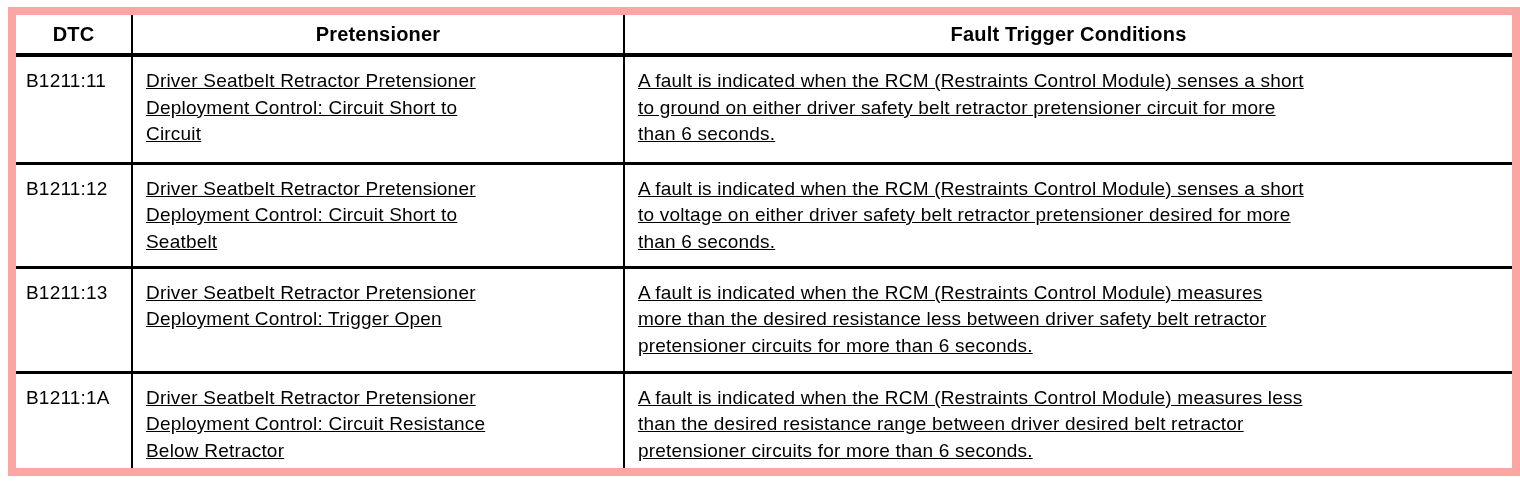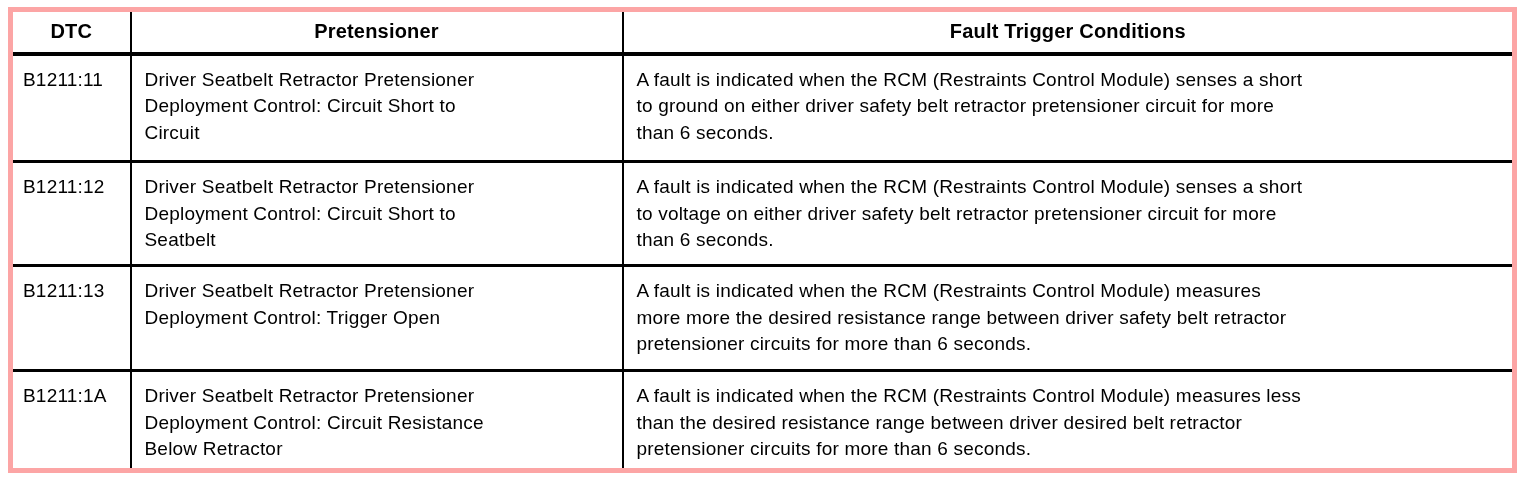--- a/index.html
+++ b/index.html
@@ -17,21 +17,21 @@
     border-collapse: collapse;
     table-layout: fixed;
     width: 1504px;
     margin: 7px 8px 0 8px;
   }
   .doc-table th,
   .doc-table td {
     border: 2px solid #000000;
   }
   .doc-table {
-    border: 5px solid #fca5a5;
+    border: 8px solid #fca5a5;
   }
   .doc-table th {
     border-bottom-width: 4px;
     height: 44px;
     font-size: 20px;
     font-weight: bold;
     letter-spacing: 0.2px;
     text-align: center;
     vertical-align: middle;
     padding: 0 6px;
@@ -48,21 +48,21 @@
   .doc-table td.dtc-cell {
     text-align: left;
     padding-left: 10px;
     padding-right: 4px;
     white-space: nowrap;
   }
   tr.row-1 td { height: 108px; }
   tr.row-2 td { height: 104px; }
   tr.row-3 td { height: 105px; }
   tr.row-4 td { height: 100px; }
-  .cell-line { white-space: nowrap; }
+  .cell-line { white-space: nowrap; text-decoration: underline; }
 </style>
 </head>
 <body>
 
 <table class="doc-table">
   <colgroup>
     <col style="width:120px">
     <col style="width:492px">
     <col style="width:892px">
   </colgroup>
@@ -89,34 +89,34 @@
     </tr>
     <tr class="row-2">
       <td class="dtc-cell">B1211:12</td>
       <td>
         <div class="cell-line">Driver Seatbelt Retractor Pretensioner</div>
         <div class="cell-line">Deployment Control: Circuit Short to</div>
         <div class="cell-line">Seatbelt</div>
       </td>
       <td>
         <div class="cell-line">A fault is indicated when the RCM (Restraints Control Module) senses a short</div>
-        <div class="cell-line">to voltage on either driver safety belt retractor pretensioner circuit for more</div>
+        <div class="cell-line">to voltage on either driver safety belt retractor pretensioner desired for more</div>
         <div class="cell-line">than 6 seconds.</div>
       </td>
     </tr>
     <tr class="row-3">
       <td class="dtc-cell">B1211:13</td>
       <td>
         <div class="cell-line">Driver Seatbelt Retractor Pretensioner</div>
         <div class="cell-line">Deployment Control: Trigger Open</div>
         <div class="cell-line"></div>
       </td>
       <td>
         <div class="cell-line">A fault is indicated when the RCM (Restraints Control Module) measures</div>
-        <div class="cell-line">more more the desired resistance range between driver safety belt retractor</div>
+        <div class="cell-line">more than the desired resistance less between driver safety belt retractor</div>
         <div class="cell-line">pretensioner circuits for more than 6 seconds.</div>
       </td>
     </tr>
     <tr class="row-4">
       <td class="dtc-cell">B1211:1A</td>
       <td>
         <div class="cell-line">Driver Seatbelt Retractor Pretensioner</div>
         <div class="cell-line">Deployment Control: Circuit Resistance</div>
         <div class="cell-line">Below Retractor</div>
       </td>

